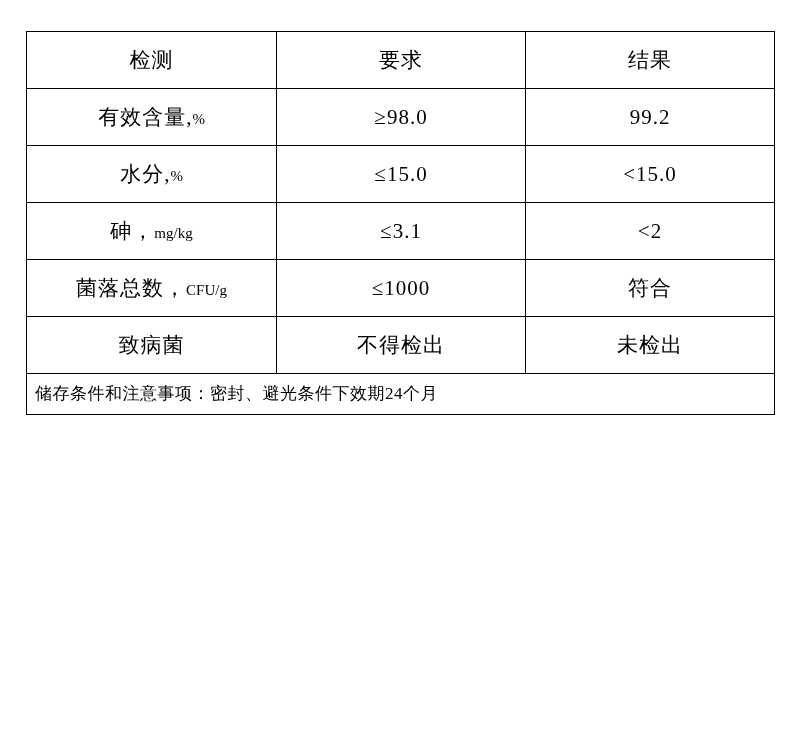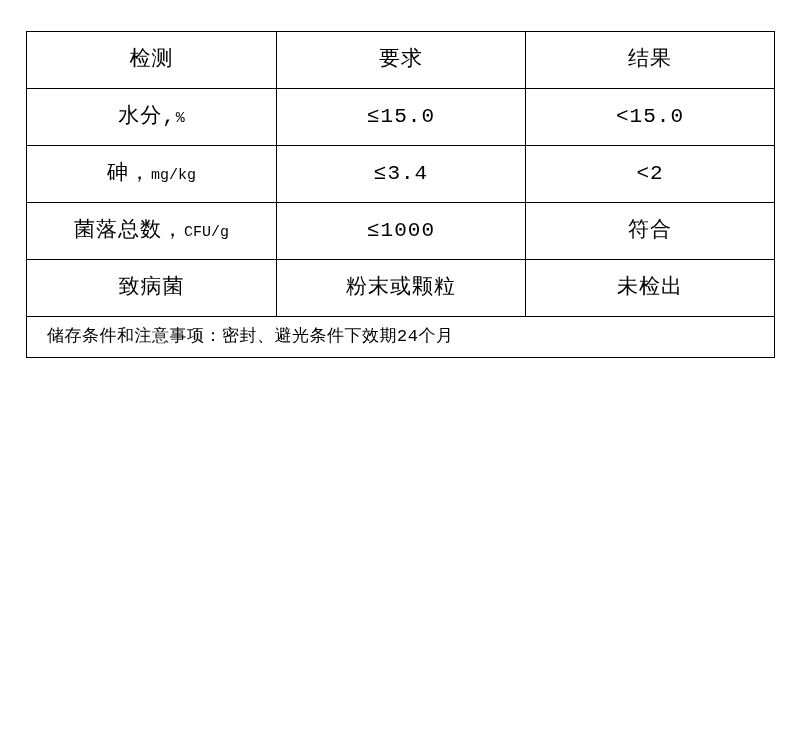--- a/index.html
+++ b/index.html
@@ -12,21 +12,20 @@
     height: 750px;
     font-family: "Liberation Serif", "DejaVu Serif", serif;
     color: #000000;
     overflow: hidden;
   }
   .page {
     position: relative;
     width: 800px;
     height: 750px;
     background: #ffffff;
-    font-family: Liberation Mono, monospace;
   }
   .spec-table {
     position: absolute;
     left: 26px;
     top: 31px;
     width: 748px;
     border-collapse: collapse;
     table-layout: fixed;
   }
   .spec-table td {
@@ -52,21 +51,20 @@
     letter-spacing: 0;
   }
   .footer-row td {
     height: 40px;
     text-align: left;
     font-size: 17px;
     letter-spacing: 0.5px;
   }
   .footer-row .cell-inner {
     padding: 2px 8px;
-    margin-left: 12px;
   }
 </style>
 </head>
 <body>
 
 <div class="page">
   <table class="spec-table">
     <colgroup>
       <col class="col-item">
       <col class="col-req">
@@ -81,40 +79,51 @@
             <span class="cell-inner">要求</span>
           </td>
         <td>
             <span class="cell-inner">结果</span>
           </td>
       </tr>
 
 
 
 
+      <tr>
+        <td>
+            <span class="cell-inner"><span>有效含量,</span><span class="unit">%</span></span>
+          </td>
+        <td>
+            <span class="cell-inner">≥98.0</span>
+          </td>
+        <td>
+            <span class="cell-inner">99.2</span>
+          </td>
+      </tr>
 
       <tr>
         <td>
             <span class="cell-inner"><span>水分,</span><span class="unit">%</span></span>
           </td>
         <td>
             <span class="cell-inner">≤15.0</span>
           </td>
         <td>
             <span class="cell-inner">&lt;15.0</span>
           </td>
       </tr>
 
 
       <tr>
         <td>
             <span class="cell-inner"><span>砷，</span><span class="unit">mg/kg</span></span>
           </td>
         <td>
-            <span class="cell-inner">≤3.4</span>
+            <span class="cell-inner">≤3.1</span>
           </td>
         <td>
             <span class="cell-inner">&lt;2</span>
           </td>
       </tr>
 
 
 
       <tr>
         <td>
@@ -126,21 +135,21 @@
         <td>
             <span class="cell-inner">符合</span>
           </td>
       </tr>
 
       <tr>
         <td>
             <span class="cell-inner"><span>致病菌</span><span class="unit"></span></span>
           </td>
         <td>
-            <span class="cell-inner">粉末或颗粒</span>
+            <span class="cell-inner">不得检出</span>
           </td>
         <td>
             <span class="cell-inner">未检出</span>
           </td>
       </tr>
 
       <tr class="footer-row">
         <td colspan="3">
             <span class="cell-inner">储存条件和注意事项：密封、避光条件下效期24个月</span>
           </td>

